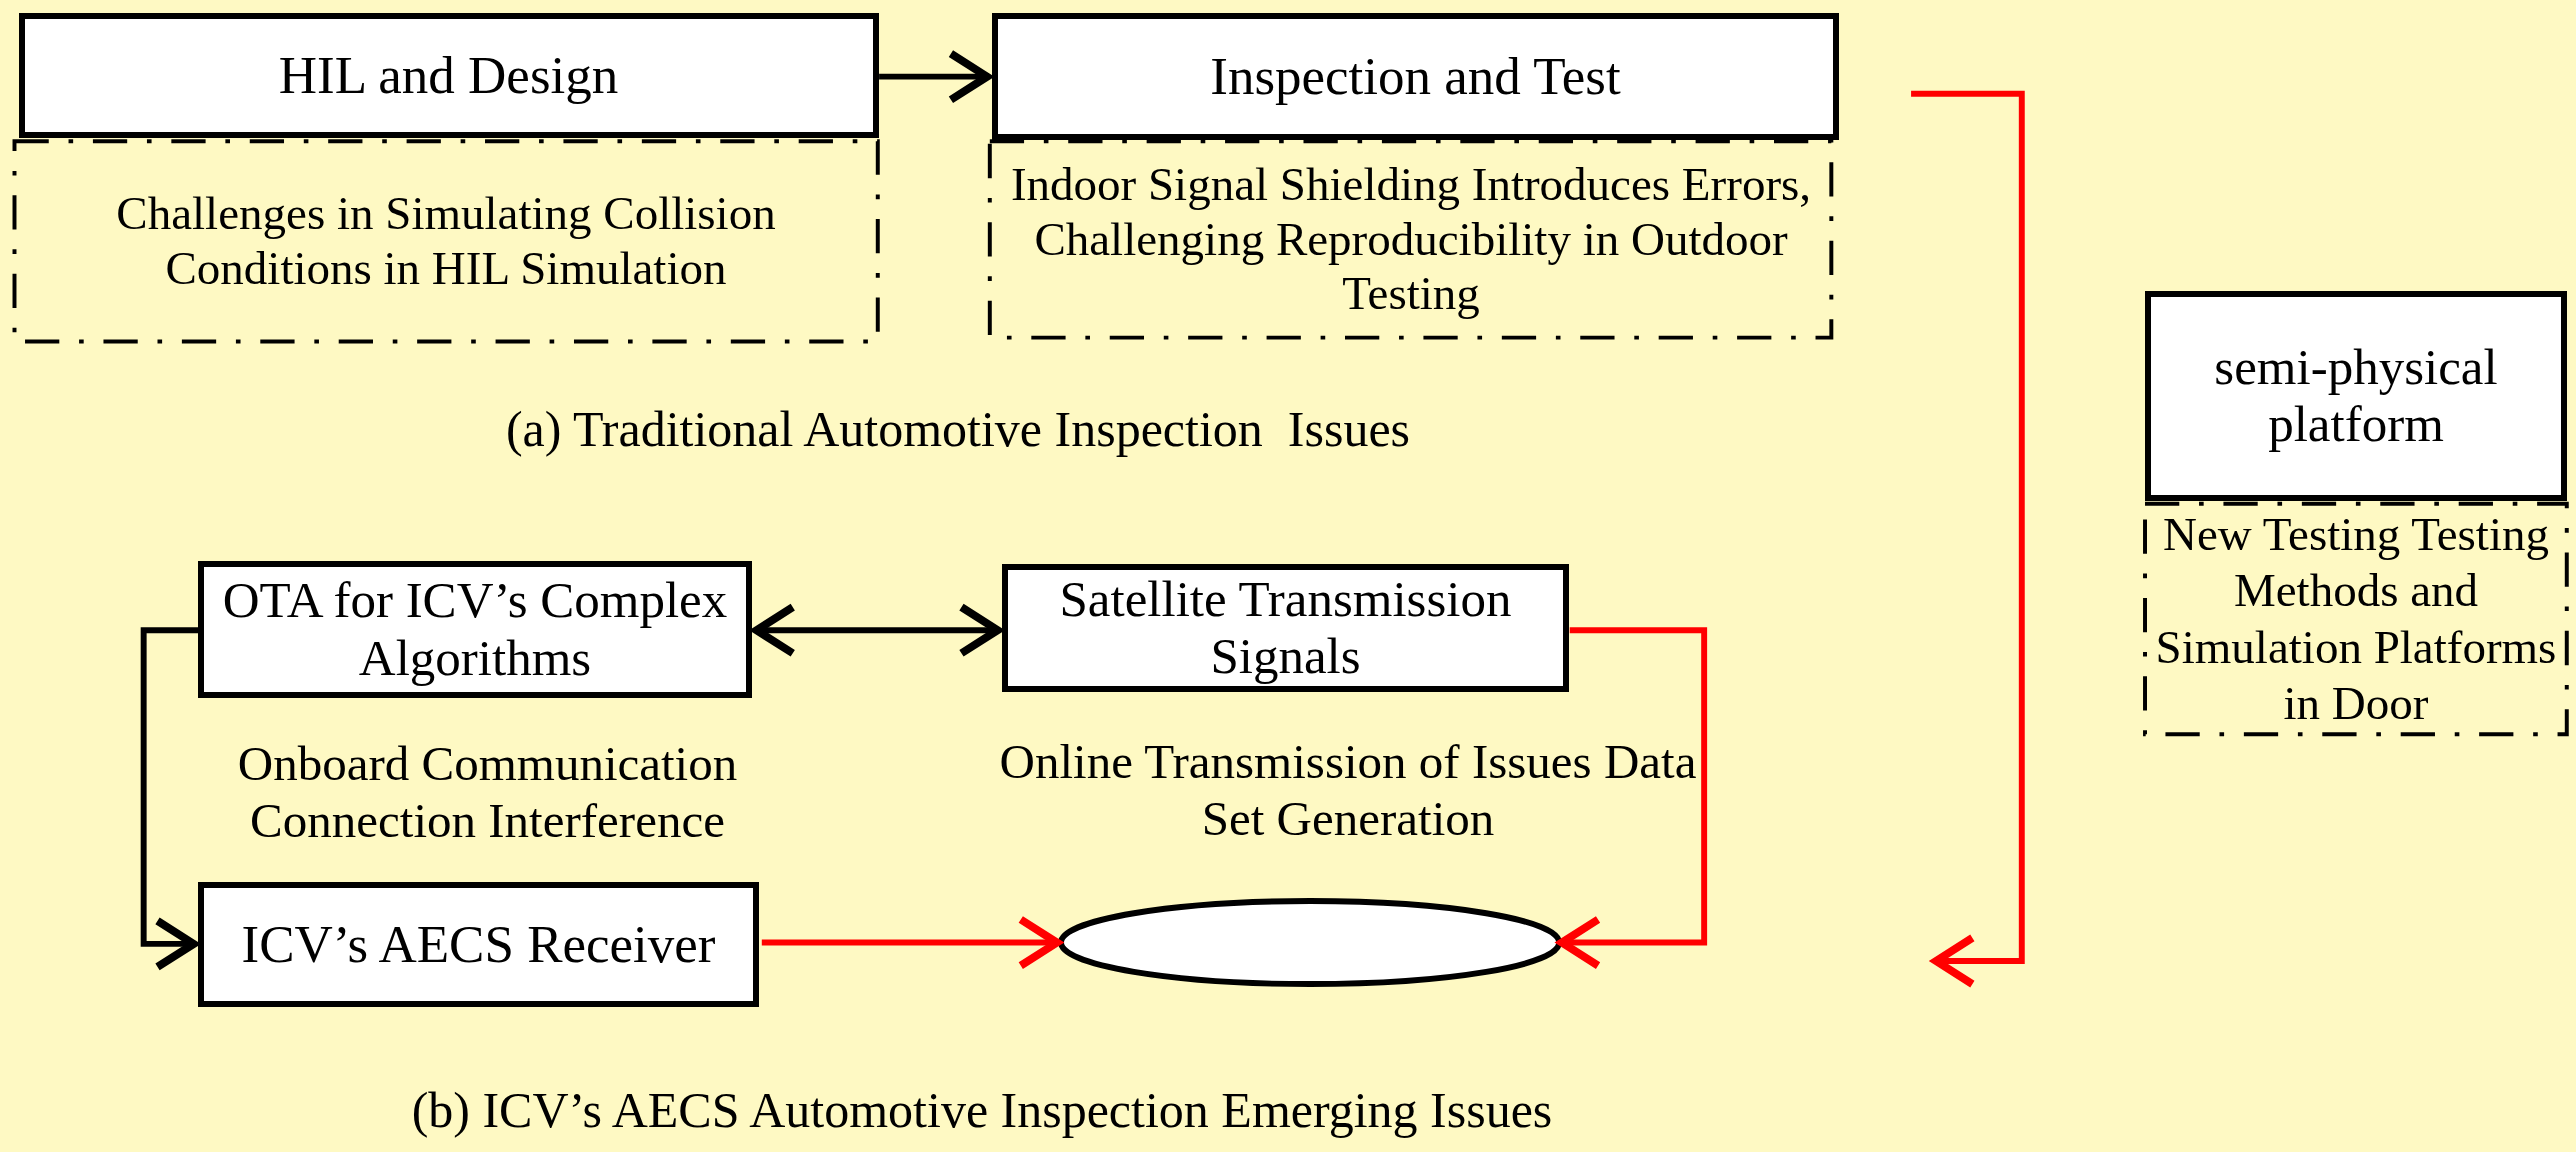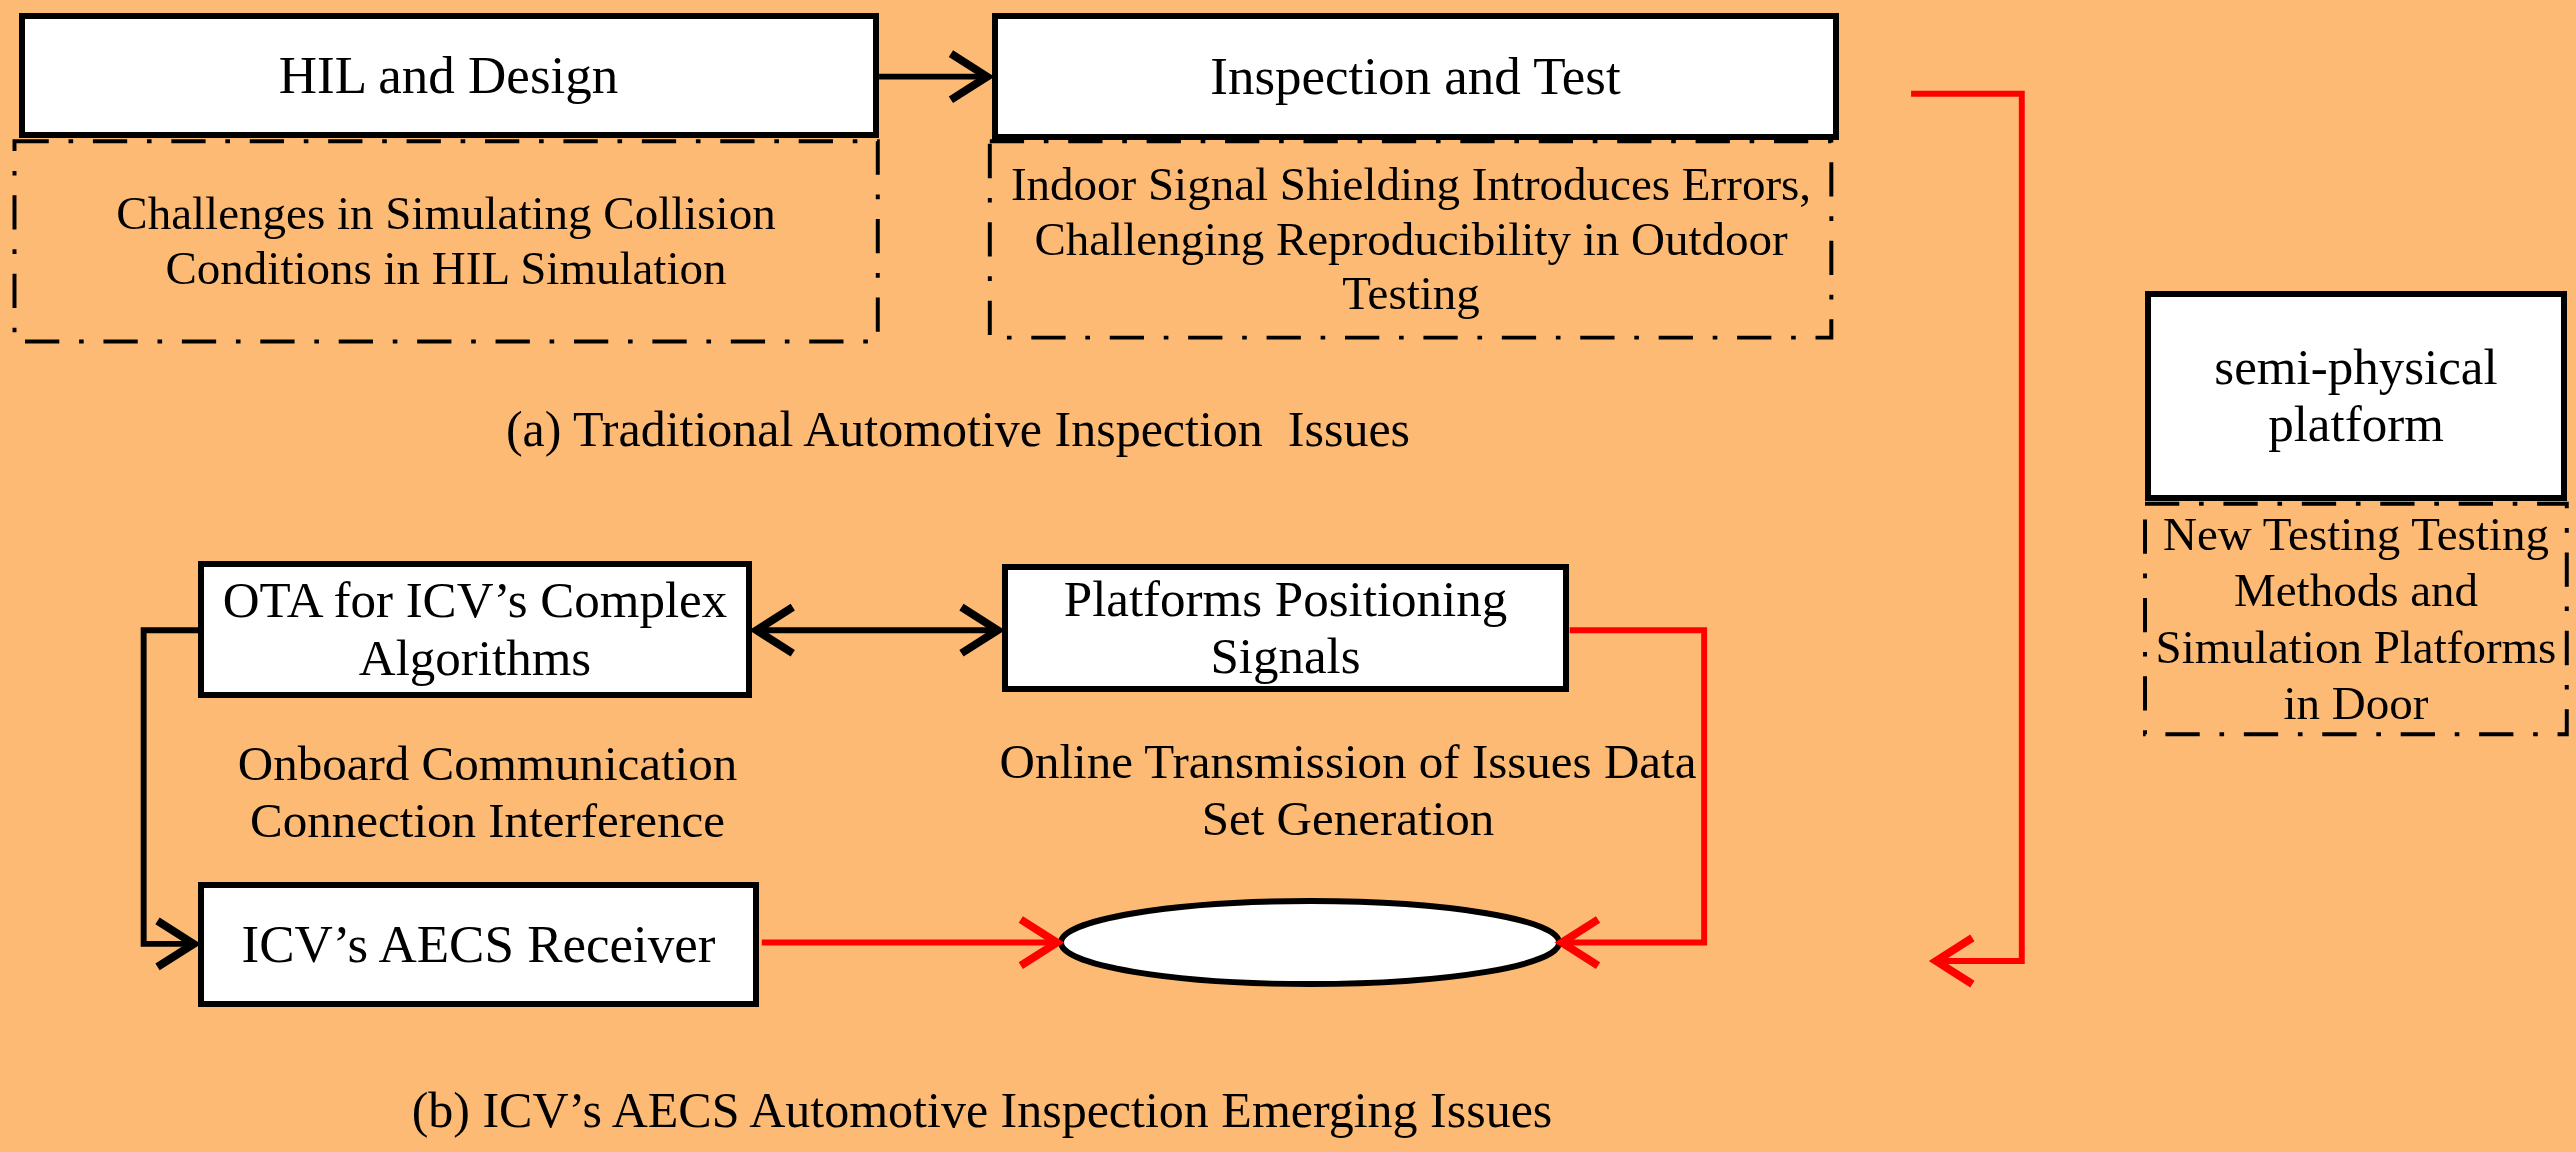--- a/index.html
+++ b/index.html
@@ -4,21 +4,21 @@
 <style>
   html, body {
     margin: 0;
     padding: 0;
     background: #ffffff;
   }
   #canvas {
     position: relative;
     width: 2576px;
     height: 1153px;
-    background: #fdba74;
+    background: #fef9c3;
     font-family: "Liberation Serif", "DejaVu Serif", serif;
     color: #000000;
     overflow: hidden;
   }
   #graphics {
     position: absolute;
     left: 0;
     top: 0;
     width: 2576px;
     height: 1153px;
@@ -129,21 +129,21 @@
 
   <div class="box label-lg" id="inspection-box">
     <span>Inspection and Test</span>
   </div>
 
   <div class="box label-md" id="ota-box">
     <span>OTA for ICV’s Complex Algorithms</span>
   </div>
 
   <div class="box label-md" id="satellite-box">
-    <span>Platforms Positioning Signals</span>
+    <span>Satellite Transmission Signals</span>
   </div>
 
   <div class="box label-lg" id="receiver-box">
     <span>ICV’s AECS Receiver</span>
   </div>
 
   <div class="box label-md" id="semi-box">
     <span>semi-physical platform</span>
   </div>
 

